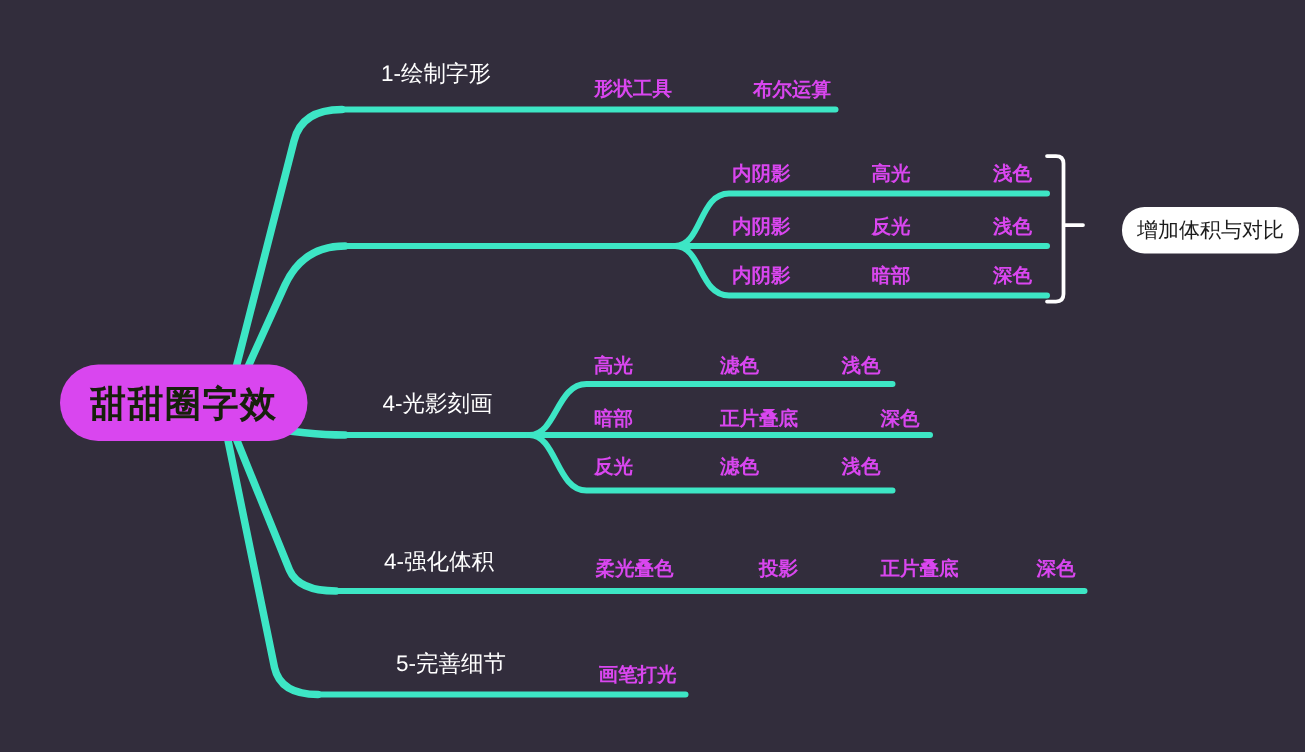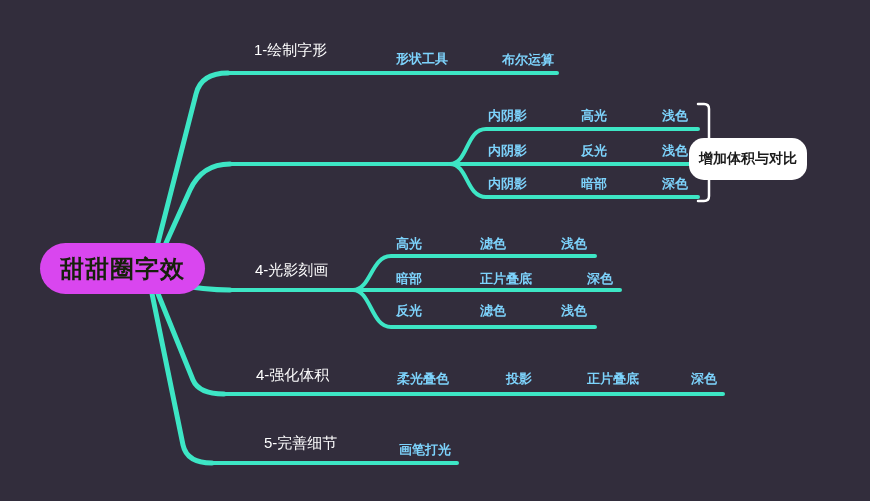--- a/index.html
+++ b/index.html
@@ -1,26 +1,26 @@
 <!DOCTYPE html>
 <html><head>
 <meta charset="utf-8">
 <style>
   html,body{margin:0;padding:0;background:#322d3c;}
   .stage{position:relative;width:870px;height:501px;background:#322d3c;overflow:hidden;
          font-family:"Liberation Sans","DejaVu Sans",sans-serif;}
   .wires{position:absolute;left:0;top:0;width:870px;height:501px;}
   .lbl{position:absolute;color:#ffffff;font-weight:normal;font-size:15px;line-height:1.25;white-space:nowrap;}
-  .sub{position:absolute;color:#7dd3fc;font-weight:bold;font-size:13px;line-height:1.15;white-space:nowrap;}
+  .sub{position:absolute;color:#d946ef;font-weight:bold;font-size:13px;line-height:1.15;white-space:nowrap;}
   .root-node{position:absolute;left:40px;top:243px;width:165px;height:51px;background:#d946ef;
              border-radius:26px;display:flex;align-items:center;justify-content:center;
              color:#16200b;font-size:24px;font-weight:bold;letter-spacing:1px;z-index:3;}
-  .note-box{position:absolute;left:689px;top:138px;width:118px;height:42px;background:#ffffff;
+  .note-box{position:absolute;left:748px;top:138px;width:118px;height:31px;background:#ffffff;
             border-radius:15px;display:flex;align-items:center;justify-content:center;
-            color:#1c1c1c;font-size:14px;font-weight:bold;white-space:nowrap;z-index:2;}
+            color:#1c1c1c;font-size:14px;font-weight:normal;white-space:nowrap;z-index:2;}
 </style>
 </head>
 <body>
 
 <div class="stage">
 
   <svg class="wires" viewBox="0 0 870 501">
     <g stroke="#3de6c5" fill="none" stroke-linecap="round" stroke-linejoin="round">
 
       <path stroke-width="5" d="M 150,274 L 196,94 Q 201,73 228,73"></path>

